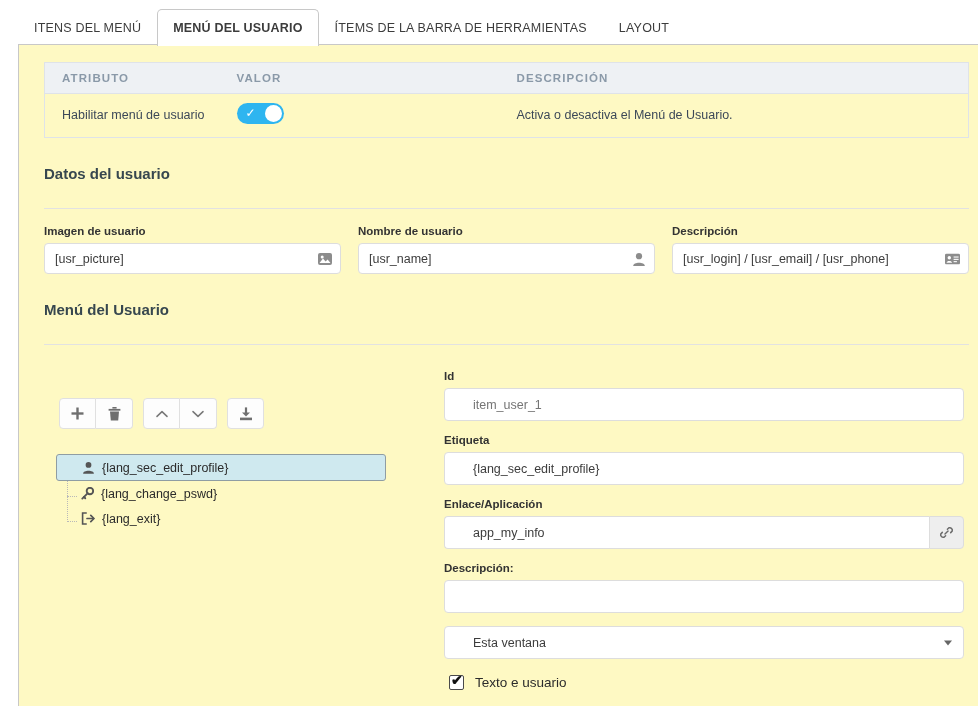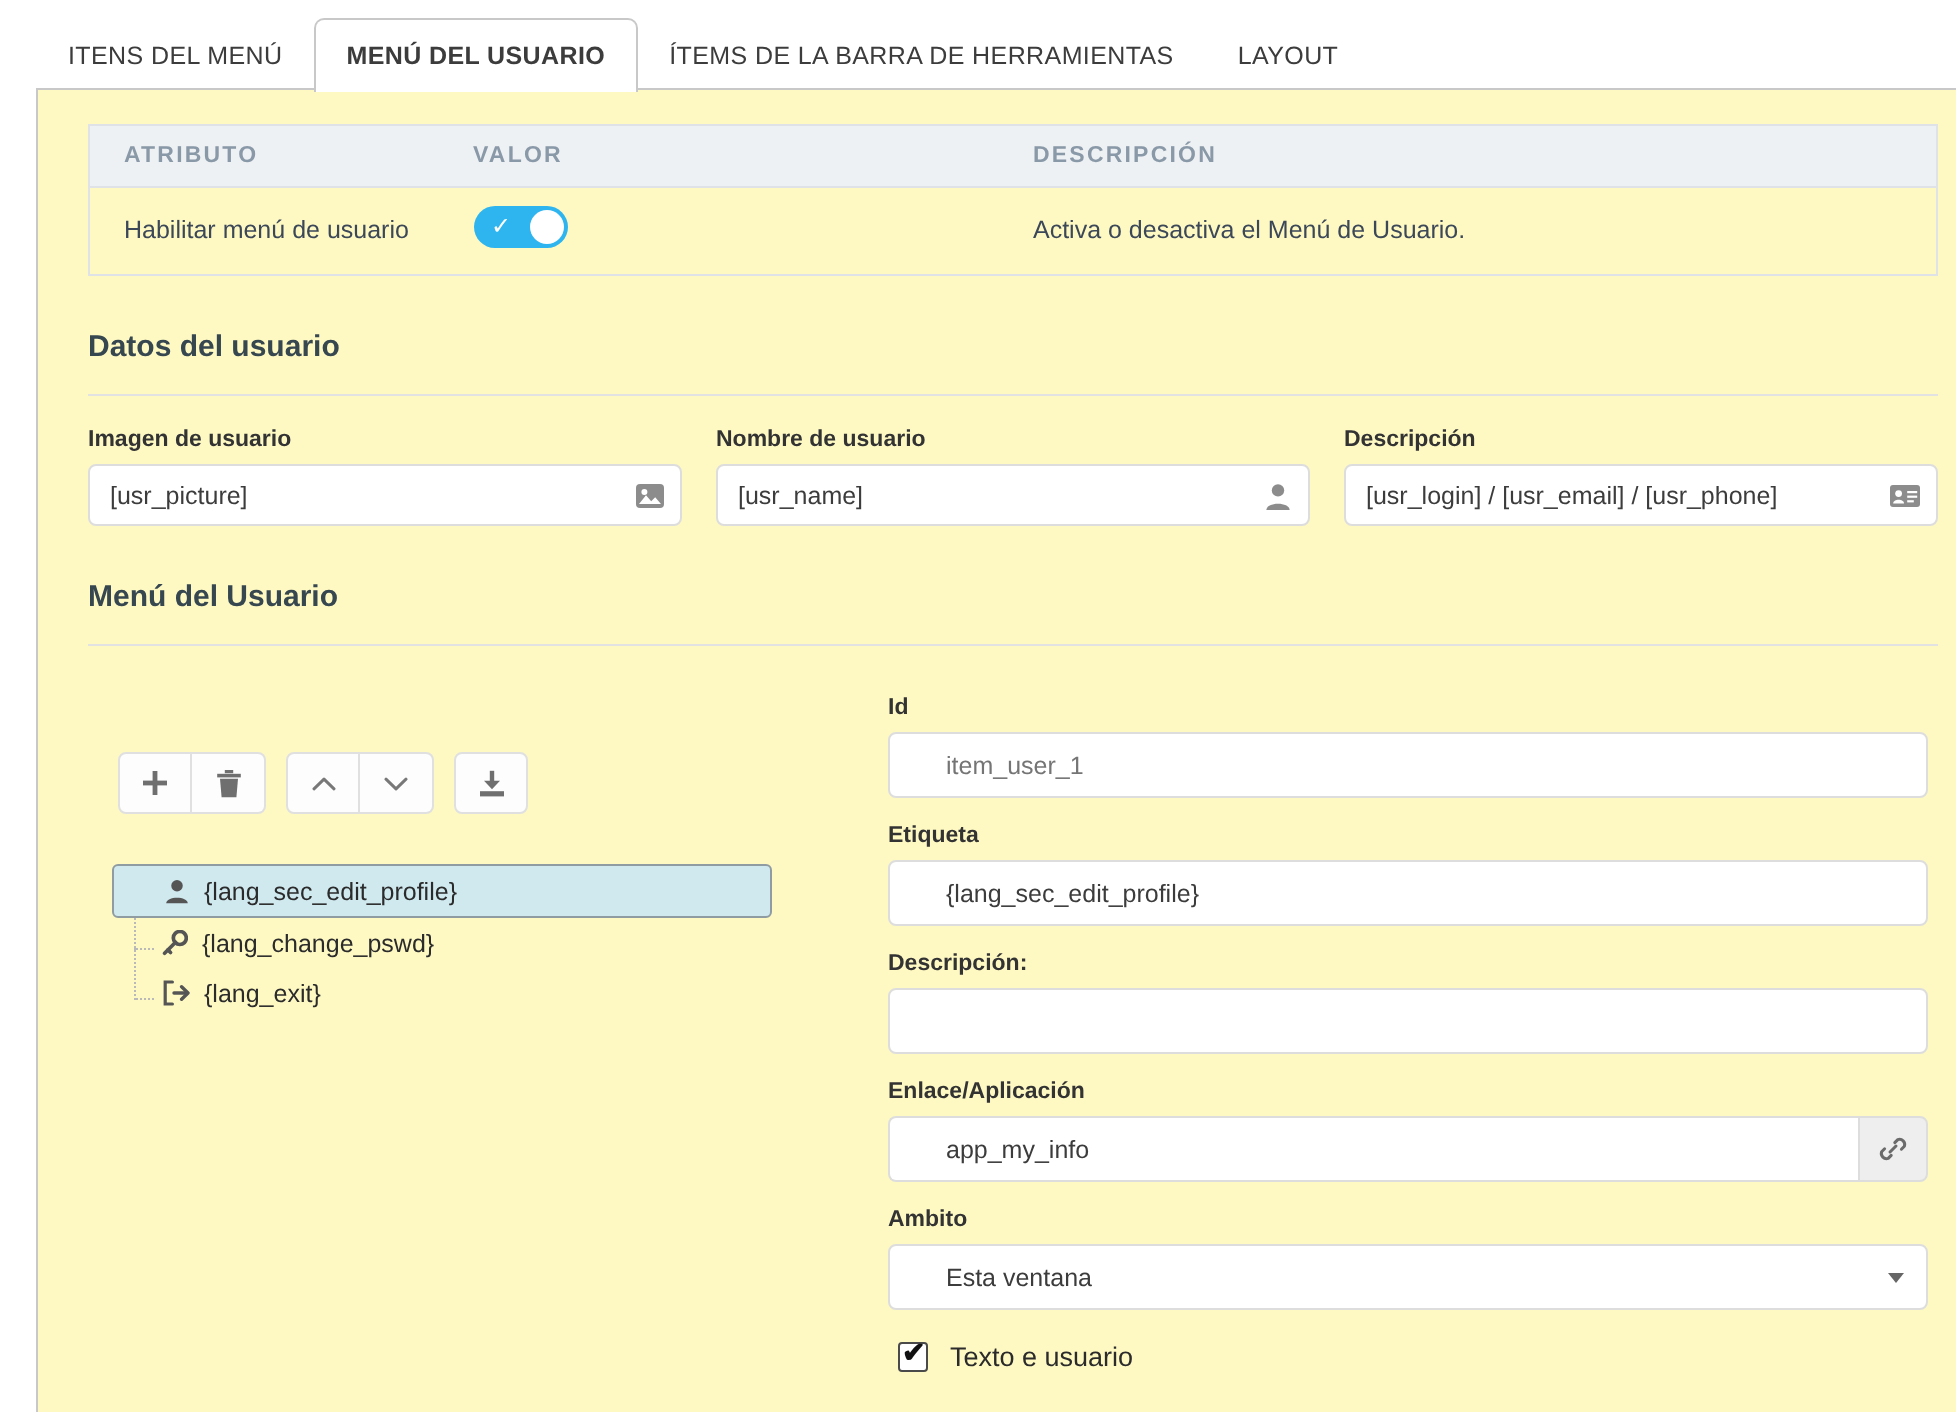--- a/index.html
+++ b/index.html
@@ -111,21 +111,21 @@
     font-size: 12px;
     line-height: 21px;
   }
 
   
   .section-h {
     font-size: 15px;
     font-weight: bold;
     color: #37474f;
     margin: 27px 0 0 0;
-    padding-bottom: 15px;
+    padding-bottom: 26px;
     border-bottom: 1px solid #e2e2e2;
     width: 925px;
   }
 
   
   .field-row {
     display: flex;
     gap: 17px;
     margin-top: 16px;
     width: 925px;
@@ -440,40 +440,39 @@
         <span class="flabel">Id</span>
         <input class="inp inp-lg ph" placeholder="item_user_1" style="">
       </div>
 
       <div class="rfield">
         <span class="flabel">Etiqueta</span>
         <input class="inp inp-lg" value="{lang_sec_edit_profile}" style="">
       </div>
 
       <div class="rfield">
-        <span class="flabel">Descripción:</span>
-        <input class="inp inp-lg" value="" style="">
-      </div>
-
-      <div class="rfield">
         <span class="flabel">Enlace/Aplicación</span>
         <div class="with-addon">
           <input class="inp inp-lg" value="app_my_info" style="">
           <div class="addon">
             <svg width="15" height="15" viewBox="0 0 15 15">
                   <path d="M6 9 L9 6" stroke="#6b6b6b" stroke-width="1.5" stroke-linecap="round"></path>
                   <path d="M8.4 4.3 L9.9 2.8 A2.6 2.6 0 0 1 13.2 6.1 L11.7 7.6" stroke="#6b6b6b" stroke-width="1.5" fill="none" stroke-linecap="round"></path>
                   <path d="M6.6 10.7 L5.1 12.2 A2.6 2.6 0 0 1 1.8 8.9 L3.3 7.4" stroke="#6b6b6b" stroke-width="1.5" fill="none" stroke-linecap="round"></path>
                 </svg>
           </div>
         </div>
       </div>
 
       <div class="rfield">
-        <span class="flabel">Ambito</span>
+        <span class="flabel">Descripción:</span>
+        <input class="inp inp-lg" value="" style="">
+      </div>
+
+      <div class="rfield">
         <div class="selwrap">
           <input class="inp inp-lg" value="Esta ventana" style="">
           <span class="caret"></span>
         </div>
       </div>
 
       <div class="cbrow">
         <span class="cbox">
           <span class="tick">✔</span>
         </span>

